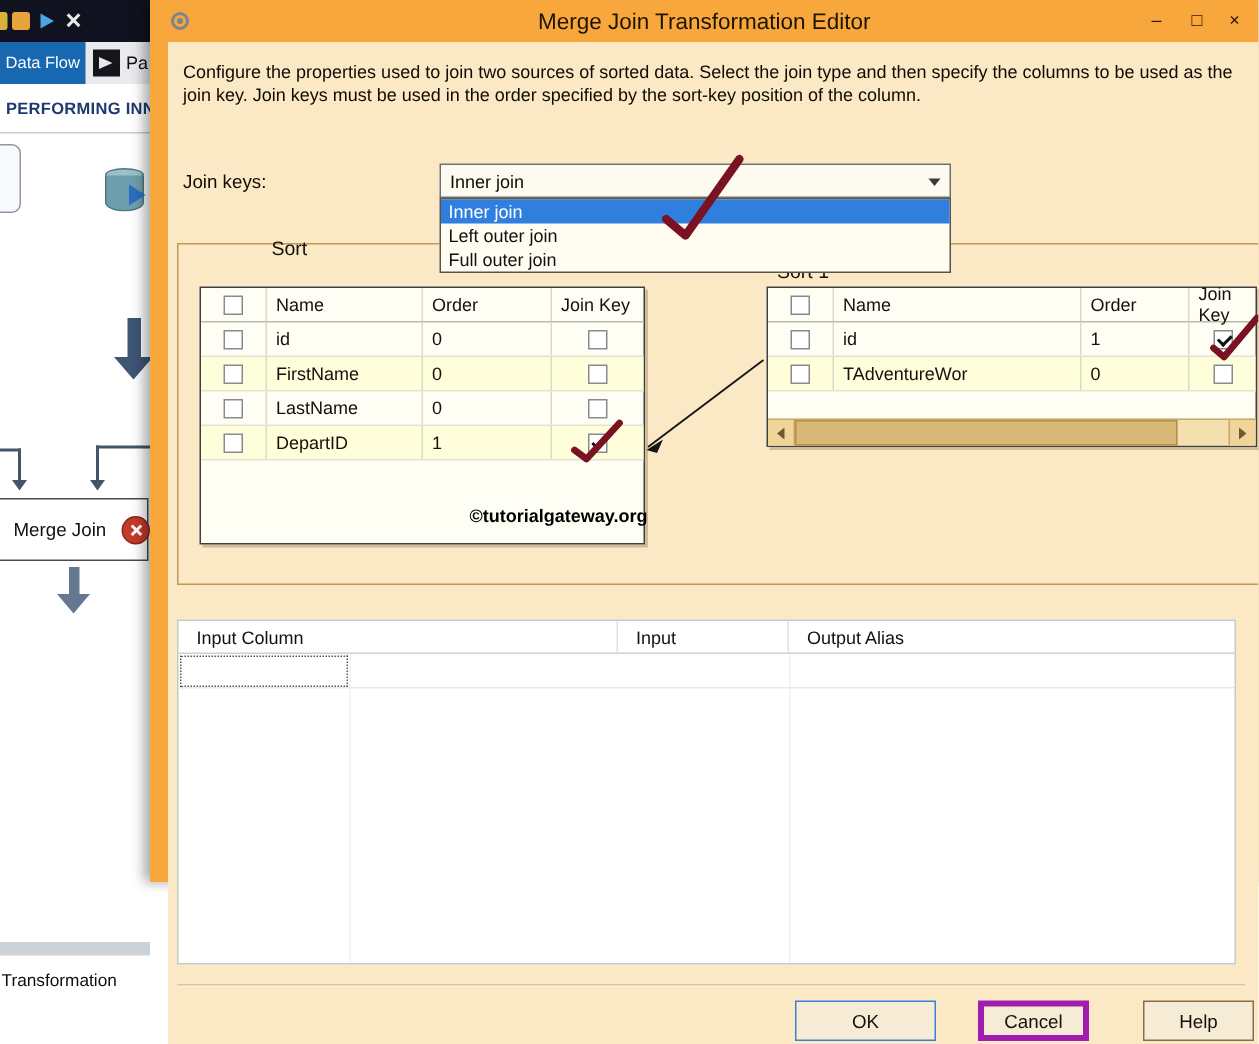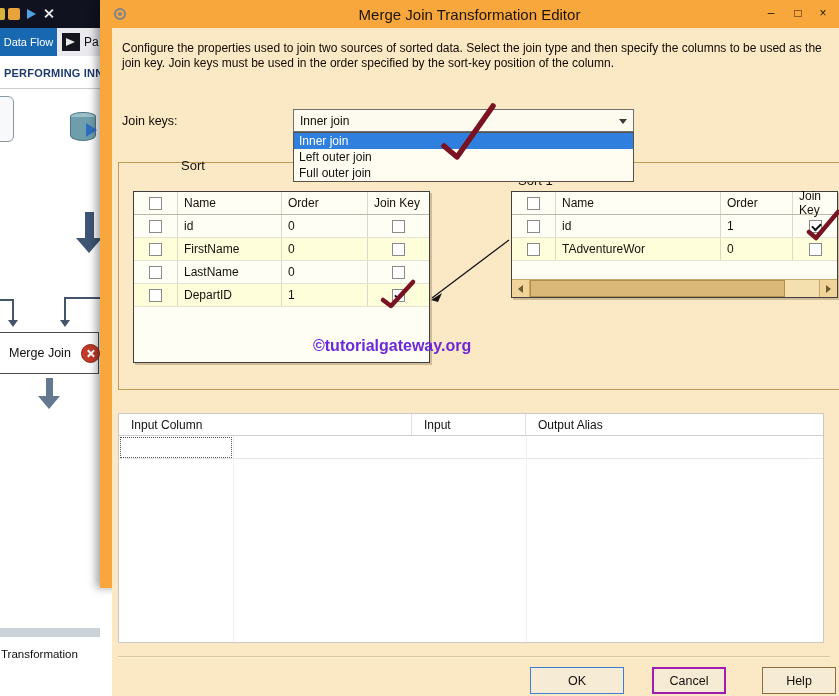--- a/index.html
+++ b/index.html
@@ -106,37 +106,37 @@
     border-left:2px solid #111; border-bottom:2px solid #111; transform:rotate(-45deg); }
 
   .hscroll { position:absolute; left:0; bottom:0; width:100%; height:18px; background:#F4DFAE; border-top:1px solid #C9A96A; display:flex; }
   .sb-btn { width:18px; height:100%; background:#F0D49A; border-right:1px solid #C9A96A; display:flex; align-items:center; justify-content:center; }
   .sb-btn.rightend { border-right:none; border-left:1px solid #C9A96A; }
   .sb-left-arrow { width:0; height:0; border-top:4px solid transparent; border-bottom:4px solid transparent; border-right:5px solid #6B5A33; }
   .sb-right-arrow { width:0; height:0; border-top:4px solid transparent; border-bottom:4px solid transparent; border-left:5px solid #6B5A33; }
   .sb-track { flex:1; position:relative; }
   .sb-thumb { position:absolute; left:0; top:0; width:255px; height:100%; background:#D9B878; border:1px solid #B28F4C; }
 
-  .watermark { position:absolute; left:201px; top:309px; font-size:16px; font-weight:bold; color:#6d28d9; white-space:nowrap; z-index:25; }
+  .watermark { position:absolute; left:201px; top:309px; font-size:12px; font-weight:bold; color:#000000; white-space:nowrap; z-index:25; }
 
   .grid { position:absolute; left:6px; top:385px; width:706px; height:230px; background:#FFFFFF; border:1px solid #C8C8C8; }
   .grid-header { display:flex; height:22px; border-bottom:1px solid #D0D0D0; }
   .gh { height:100%; display:flex; align-items:center; padding-left:12px; font-size:12px; color:#111; border-right:1px solid #E0E0E0; }
   .G0 { width:114px; } .G1 { width:293px; } .gh.last { flex:1; border-right:none; }
   .grid-rowline { position:absolute; left:0; top:44px; width:100%; height:1px; background:#E8E8E8; }
   .grid-colline { position:absolute; top:22px; bottom:0; width:1px; background:#F0F0F0; }
   .gc1 { left:114px; } .gc2 { left:407px; }
   .focus-cell { position:absolute; left:1px; top:23px; width:112px; height:21px; border:1px dotted #555; background:#FFFFFF; }
 
   .bottom-sep { position:absolute; left:6px; top:628px; width:712px; height:1px; background:#E0C697; box-shadow:0 1px 0 #FCF2DD; }
 
   .btn { position:absolute; top:639px; height:27px; background:#F6ECD6; font-size:12.5px; color:#171007;
     display:flex; align-items:center; justify-content:center; }
   .btn-ok { left:418px; width:94px; border:1px solid #3E7FD6; }
-  .btn-cancel { left:540px; width:74px; border:2px solid #a21caf; }
+  .btn-cancel { left:540px; width:74px; border:4px solid #a21caf; }
   .btn-help { left:650px; width:74px; border:1px solid #8C6D42; }
 
   .overlay { position:absolute; left:0; top:0; width:839px; height:696px; z-index:60; pointer-events:none; }
 </style>
 </head>
 <body>
 
 <div id="screen">
 
   <div class="bg">

